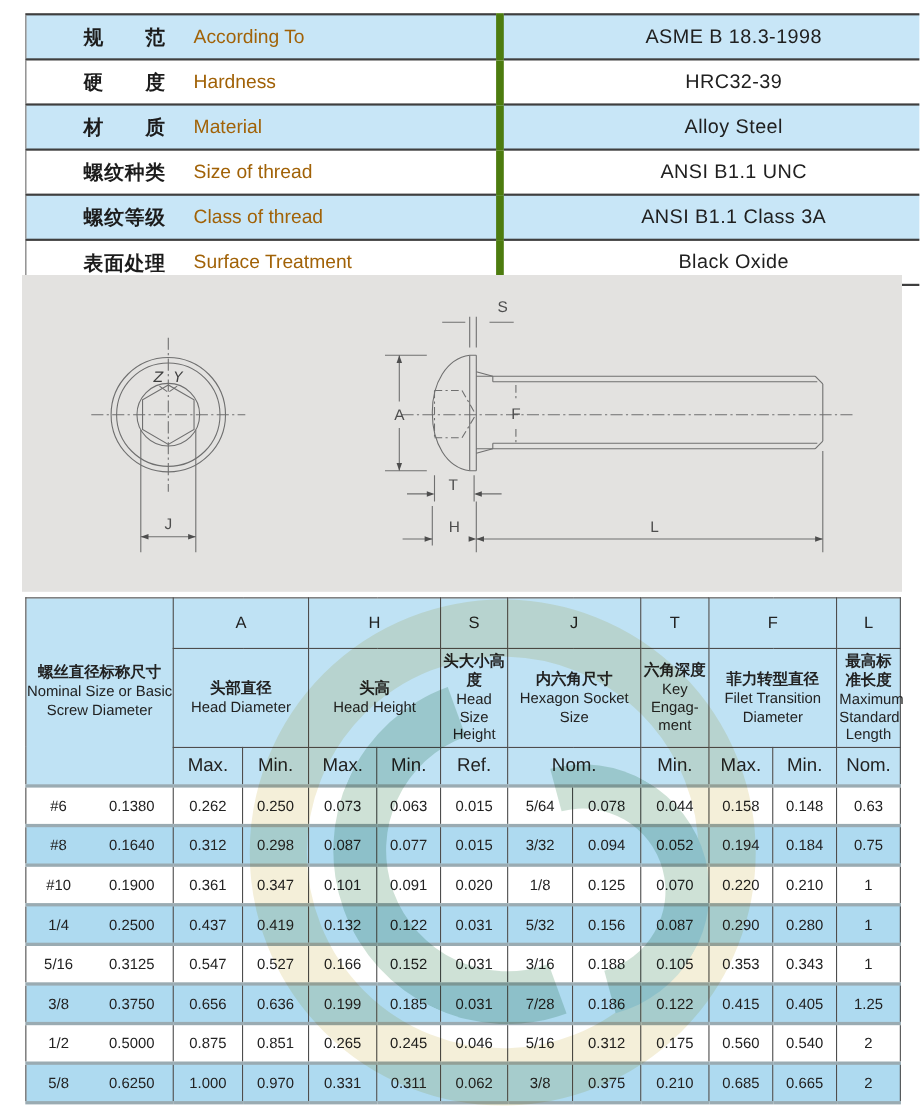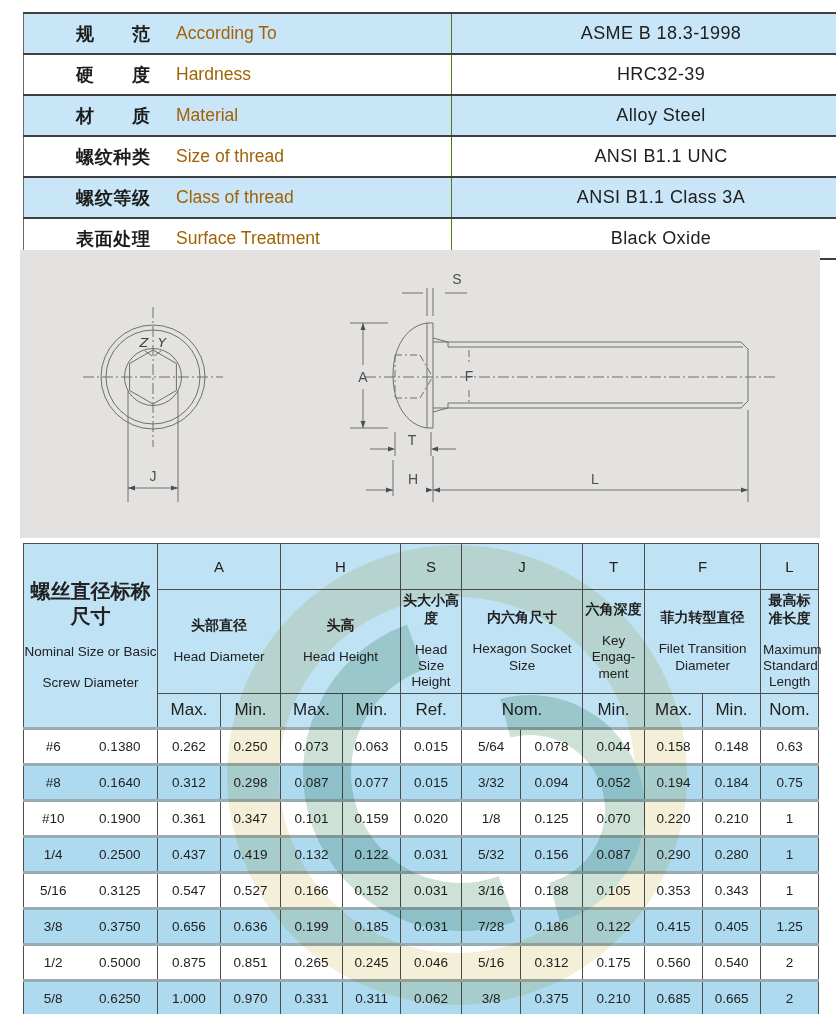--- a/index.html
+++ b/index.html
@@ -5,21 +5,21 @@
   html,body{margin:0;padding:0;background:#fff;}
   .page{position:relative;width:836px;height:1014px;background:#ffffff;overflow:hidden;
         font-family:"Liberation Sans",sans-serif;color:#1c1c1c;}
 
   
   .spec-table{position:absolute;left:23px;top:12px;width:790px;border-collapse:collapse;
               table-layout:fixed;z-index:1;}
   .spec-table td{border-top:2px solid #3f3f3f;border-bottom:2px solid #3f3f3f;
                  height:37px;vertical-align:middle;}
   .spec-table tr:nth-child(odd) td{background:#c8e6f7;}
-  .spec-table td.lab{width:374px;border-right:1px solid #4d7c0f;padding-left:52px;}
+  .spec-table td.lab{width:374px;border-right:7px solid #4d7c0f;padding-left:52px;}
   .spec-table td.val{width:416px;text-align:center;font-size:18px;letter-spacing:.4px;color:#202020;}
   .spec-table{border-left:1px solid #6a6a6a;border-right:1px solid #6a6a6a;}
   .lab-wrap{display:flex;align-items:center;}
   .cn{display:inline-block;width:74px;font-size:18px;font-weight:700;
       text-align:justify;text-align-last:justify;}
   .en{margin-left:26px;font-size:17.5px;color:#a16207;}
 
   
   .drawing{position:absolute;left:20px;top:250px;width:800px;height:288px;background:#e3e2e0;z-index:1;}
   .drawing svg{display:block;}
@@ -41,22 +41,22 @@
   .dim-table th,.dim-table td{border:1px solid #4d4d4d;padding:0;vertical-align:middle;
              text-align:center;font-weight:400;color:#222;}
   .dim-table thead th{background:#bfe2f4;}
   .dim-table .letters th{height:45px;font-size:15px;}
   .dim-table .names th{height:74px;font-size:13.5px;padding:2px;}
   .dim-table .subs th{height:33px;font-size:17px;}
   .dim-table tbody td{height:33px;border-top:3px solid #9aabb2;border-bottom:3px solid #9aabb2;}
   .dim-table tbody tr:nth-child(even) td{background:#aedaf0;}
   .dim-table{border:1px solid #4d4d4d;}
   .hdr-cn{font-weight:700;font-size:14px;line-height:1.25;}
-  .hdr-en{font-size:13.5px;line-height:1.2;margin-top:15px;}
-  .col1-head .hdr-cn{font-size:20px;}
+  .hdr-en{font-size:13.5px;line-height:1.2;margin-top:1px;}
+  .col1-head .hdr-cn{font-size:14px;}
   .size-cell{display:flex;width:100%;}
   .size-cell .sz{flex:0 0 44%;text-align:center;}
   .size-cell .dc{flex:1;text-align:center;}
 
   
   .logo{position:absolute;left:225px;top:545px;width:470px;height:465px;opacity:.5;
         mix-blend-mode:multiply;z-index:4;pointer-events:none;}
   .logo-ring{position:absolute;left:2px;top:0px;width:356px;height:356px;border:52px solid #e9dfb4;
              border-radius:50%;}
   .logo-arc1{position:absolute;left:78px;top:70px;width:220px;height:220px;border:48px solid transparent;
@@ -335,21 +335,21 @@
       <tr>
         <td>
             <span class="size-cell">
               <span class="sz">#10</span>
               <span class="dc">0.1900</span>
             </span>
           </td>
         <td>0.361</td>
         <td>0.347</td>
         <td>0.101</td>
-        <td>0.159</td>
+        <td>0.091</td>
         <td>0.020</td>
         <td>1/8</td>
         <td>0.125</td>
         <td>0.070</td>
         <td>0.220</td>
         <td>0.210</td>
         <td>1</td>
       </tr>
       <tr>
         <td>

